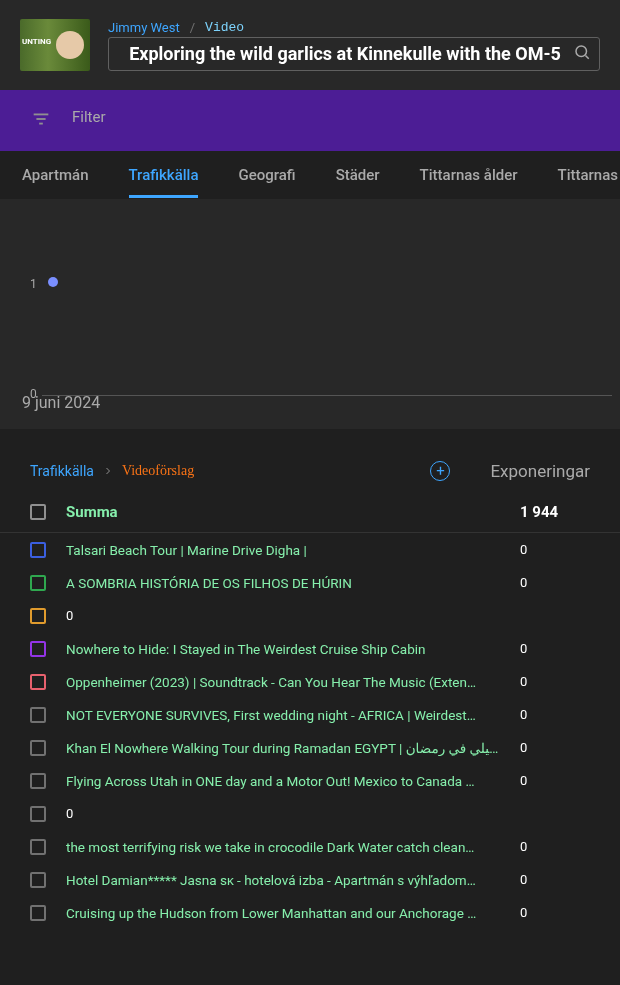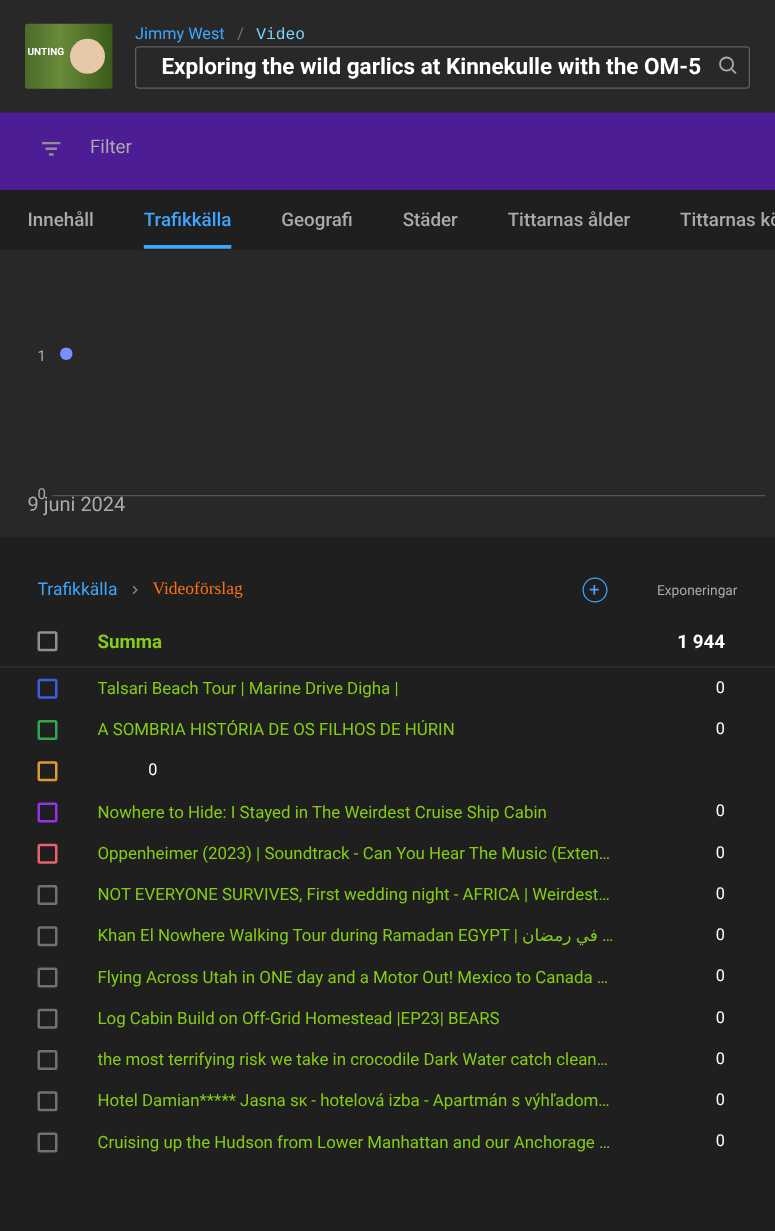--- a/index.html
+++ b/index.html
@@ -131,48 +131,47 @@
 .crumb-row { display:flex; align-items:center; gap:8px; font-size:14px;}
 .crumb-link { color:#3ea6ff; }
 .crumb-sep svg { display:block;}
 .crumb-current { color:#f97316;font-family:Liberation Serif, serif;}
 .header-right { display:flex; align-items:center; gap:40px;}
 .plus-icon {
   width:20px; height:20px; border:1.5px solid #3ea6ff; border-radius:50%;
   display:flex; align-items:center; justify-content:center; color:#3ea6ff;
   font-size:15px; line-height:1;
 }
-.col-head { color:#aaa; font-size:11px;}
+.col-head { color:#aaa; font-size:17px;}
 
 .table { width:100%; }
 .row {
   display:flex; align-items:center;
   padding: 8px 30px;
   height: 33px;
 }
 .row.summa { height: 42px; border-bottom: 1px solid #333;}
 .checkbox {
   width:16px; height:16px; border:2px solid #909090; border-radius:2px;
   flex-shrink:0; margin-right:20px;
 }
 .cb-blue { border-color:#3b5fe0;}
 .cb-green { border-color:#2fa84f;}
 .cb-orange { border-color:#e09b2d;}
 .cb-purple { border-color:#9334e6;}
 .cb-red { border-color:#e8616e;}
 .cb-grey { border-color:#717171;}
 .row-title {
   flex: 1;
-  color:#84cc16; font-size:13.5px;
+  color:#86efac; font-size:13.5px;
   white-space:nowrap; overflow:hidden; text-overflow:ellipsis;
   padding-right: 20px;
-  margin-left: 12px;
 }
 .row.summa .row-title { font-weight:700; font-size:15px;}
-.row-value { color:#fff; font-size:13px; width:60px; text-align:right;}
+.row-value { color:#fff; font-size:13px; width:60px; text-align:left;}
 .row.summa .row-value { font-weight:700; font-size:15px;}
 .edge { width:10px;}
 </style>
 </head>
 <body>
 
 <div class="header">
   <div class="thumb"></div>
   <div class="header-main">
     <div class="breadcrumb">
@@ -197,21 +196,21 @@
     <svg width="22" height="22" viewBox="0 0 24 24" fill="none" stroke="currentColor" stroke-width="2">
         <line x1="4" y1="7" x2="20" y2="7"></line>
         <line x1="7" y1="12" x2="17" y2="12"></line>
         <line x1="10" y1="17" x2="14" y2="17"></line>
       </svg>
   </span>
   <span class="filter-label">Filter</span>
 </div>
 
 <div class="tabs" id="tabs-bar">
-    <div class="tab">Innehåll</div>
+    <div class="tab">Apartmán</div>
     <div class="tab active">Trafikkälla</div>
     <div class="tab">Geografi</div>
     <div class="tab">Städer</div>
     <div class="tab">Tittarnas ålder</div>
     <div class="tab">Tittarnas kön</div>
   </div>
 
 <div class="chart">
   <div class="y-axis-1">1</div>
   <div class="dot"></div>
@@ -287,21 +286,20 @@
           <div class="edge"></div>
         </div>
         <div class="row">
           <div class="checkbox cb-grey"></div>
           <div class="row-title">Flying Across Utah in ONE day and a Motor Out! Mexico to Canada …</div>
           <div class="row-value">0</div>
           <div class="edge"></div>
         </div>
         <div class="row">
           <div class="checkbox cb-grey"></div>
-          <div class="row-title">Log Cabin Build on Off-Grid Homestead |EP23| BEARS</div>
           <div class="row-value">0</div>
           <div class="edge"></div>
         </div>
         <div class="row">
           <div class="checkbox cb-grey"></div>
           <div class="row-title">the most terrifying risk we take in crocodile Dark Water catch clean…</div>
           <div class="row-value">0</div>
           <div class="edge"></div>
         </div>
         <div class="row">

